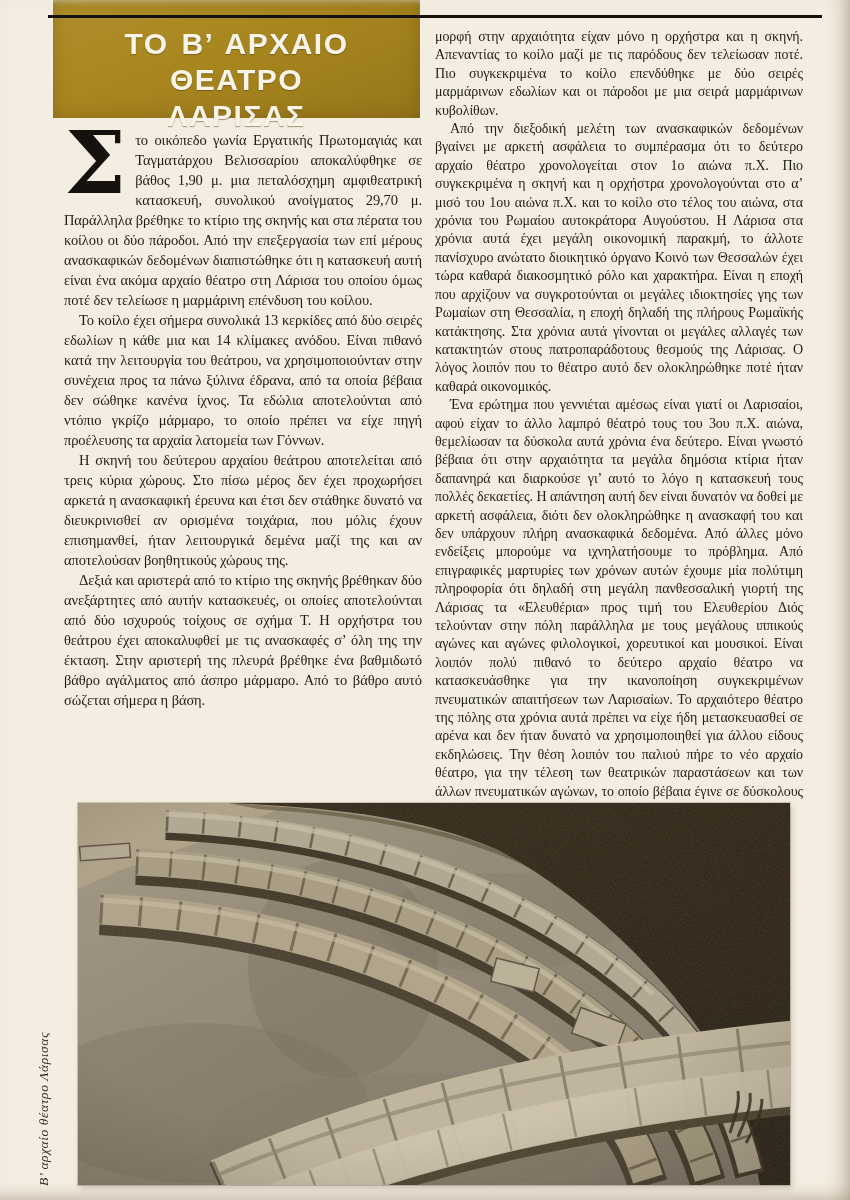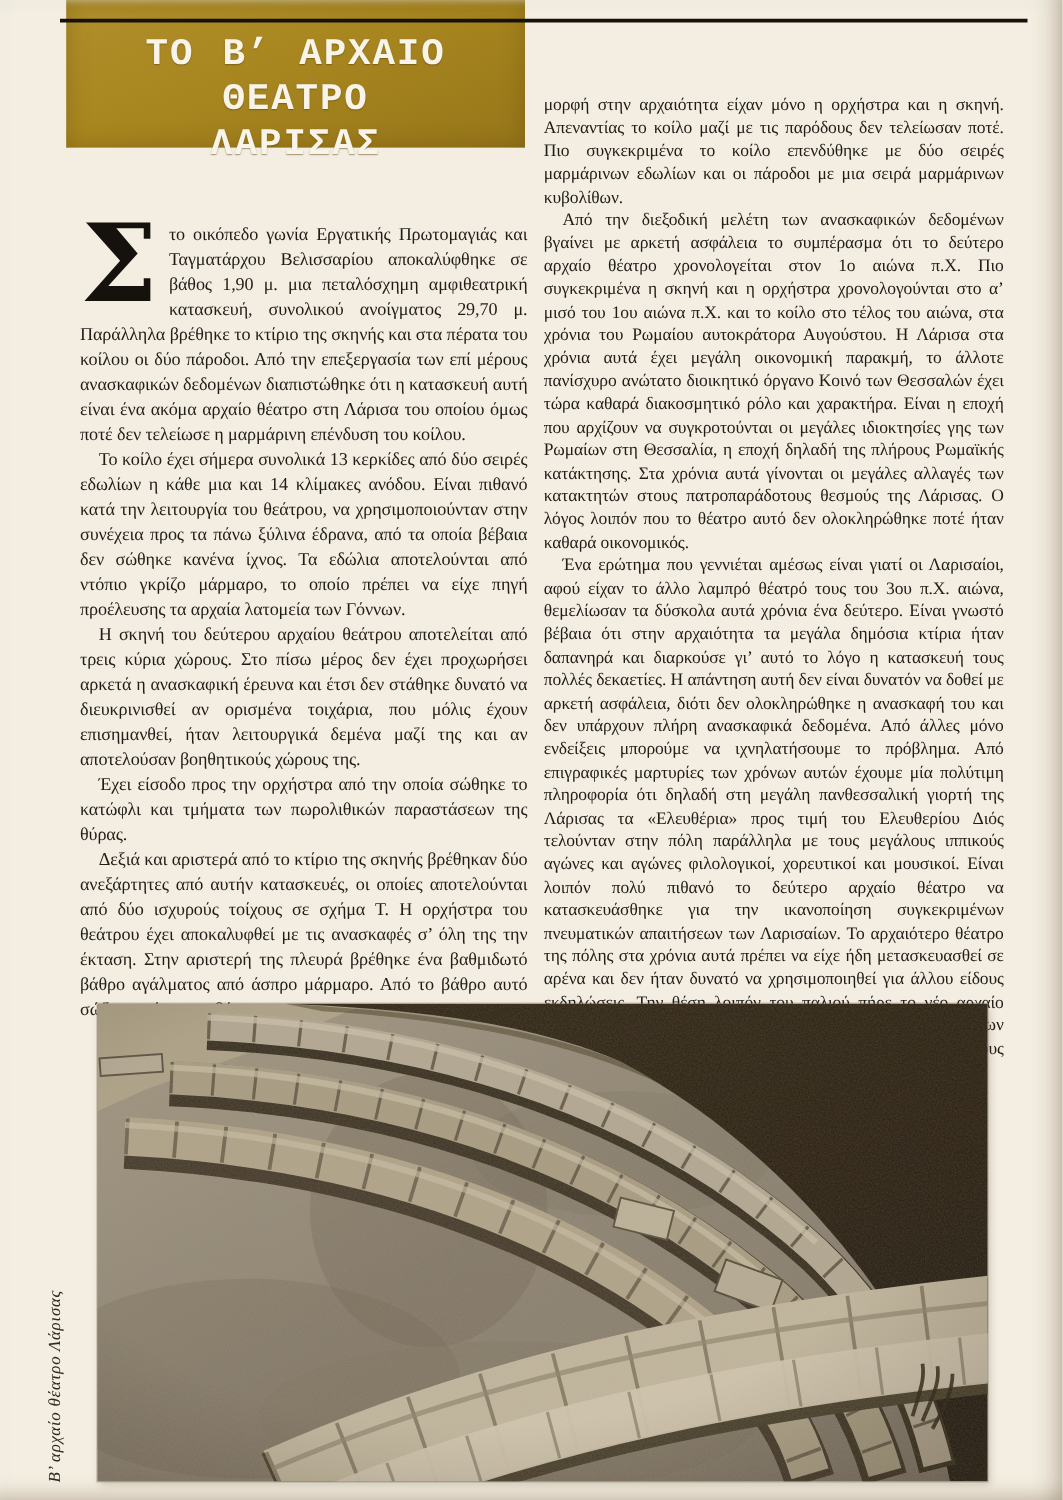--- a/index.html
+++ b/index.html
@@ -26,26 +26,25 @@
     position:absolute;left:53px;top:0;width:367px;height:118px;
     background:linear-gradient(160deg,#b0902c 0%,#a8861f 45%,#96761a 100%);
     z-index:5;
     box-shadow:inset 0 0 18px rgba(90,65,10,.35);
   }
   .title-inner{padding-top:26px;text-align:center;}
   .title-line{
     font-weight:bold;font-size:30px;line-height:36px;color:#f8f4ea;
     letter-spacing:1.5px;word-spacing:3px;
     text-shadow:0 1px 1px rgba(80,60,10,.5);
-    font-family:Liberation Mono, monospace;
+    font-family:Liberation Sans, sans-serif;
   }
   .col{
     position:absolute;text-align:justify;overflow:hidden;
     text-rendering:optimizeLegibility;
-    margin-top:48px;
   }
   .col p{margin:0;text-indent:15px;}
   .col p.no-indent{text-indent:0;}
   .col-left{
     left:64px;top:130px;width:358px;height:666px;
     font-size:14.5px;line-height:20px;letter-spacing:-0.1px;
   }
   .col-right{
     left:435px;top:28px;width:368px;height:775px;
     font-size:14px;line-height:18.4px;letter-spacing:-0.1px;
@@ -81,21 +80,20 @@
   <div class="title-inner">
     <div class="title-line">ΤΟ Β’ ΑΡΧΑΙΟ ΘΕΑΤΡΟ</div>
     <div class="title-line">ΛΑΡΙΣΑΣ</div>
   </div>
 </div>
 
 <div class="col col-left">
   <p class="no-indent"><span class="dropcap">Σ</span><span>το οικόπεδο γωνία Εργατικής Πρωτομαγιάς και Ταγματάρχου Βελισσαρίου αποκαλύφθηκε σε βάθος 1,90 μ. μια πεταλόσχημη αμφιθεατρική κατασκευή, συνολικού ανοίγματος 29,70 μ. Παράλληλα βρέθηκε το κτίριο της σκηνής και στα πέρατα του κοίλου οι δύο πάροδοι. Από την επεξεργασία των επί μέρους ανασκαφικών δεδομένων διαπιστώθηκε ότι η κατασκευή αυτή είναι ένα ακόμα αρχαίο θέατρο στη Λάρισα του οποίου όμως ποτέ δεν τελείωσε η μαρμάρινη επένδυση του κοίλου.</span></p>
   <p>Το κοίλο έχει σήμερα συνολικά 13 κερκίδες από δύο σειρές εδωλίων η κάθε μια και 14 κλίμακες ανόδου. Είναι πιθανό κατά την λειτουργία του θεάτρου, να χρησιμοποιούνταν στην συνέχεια προς τα πάνω ξύλινα έδρανα, από τα οποία βέβαια δεν σώθηκε κανένα ίχνος. Τα εδώλια αποτελούνται από ντόπιο γκρίζο μάρμαρο, το οποίο πρέπει να είχε πηγή προέλευσης τα αρχαία λατομεία των Γόννων.</p>
   <p>Η σκηνή του δεύτερου αρχαίου θεάτρου αποτελείται από τρεις κύρια χώρους. Στο πίσω μέρος δεν έχει προχωρήσει αρκετά η ανασκαφική έρευνα και έτσι δεν στάθηκε δυνατό να διευκρινισθεί αν ορισμένα τοιχάρια, που μόλις έχουν επισημανθεί, ήταν λειτουργικά δεμένα μαζί της και αν αποτελούσαν βοηθητικούς χώρους της.</p>
-  <p>Έχει είσοδο προς την ορχήστρα από την οποία σώθηκε το κατώφλι και τμήματα των πωρολιθικών παραστάσεων της θύρας.</p>
   <p>Δεξιά και αριστερά από το κτίριο της σκηνής βρέθηκαν δύο ανεξάρτητες από αυτήν κατασκευές, οι οποίες αποτελούνται από δύο ισχυρούς τοίχους σε σχήμα Τ. Η ορχήστρα του θεάτρου έχει αποκαλυφθεί με τις ανασκαφές σ’ όλη της την έκταση. Στην αριστερή της πλευρά βρέθηκε ένα βαθμιδωτό βάθρο αγάλματος από άσπρο μάρμαρο. Από το βάθρο αυτό σώζεται σήμερα η βάση.</p>
 
 </div>
 
 <div class="col col-right">
   <p class="no-indent">μορφή στην αρχαιότητα είχαν μόνο η ορχήστρα και η σκηνή. Απεναντίας το κοίλο μαζί με τις παρόδους δεν τελείωσαν ποτέ. Πιο συγκεκριμένα το κοίλο επενδύθηκε με δύο σειρές μαρμάρινων εδωλίων και οι πάροδοι με μια σειρά μαρμάρινων κυβολίθων.</p>
   <p>Από την διεξοδική μελέτη των ανασκαφικών δεδομένων βγαίνει με αρκετή ασφάλεια το συμπέρασμα ότι το δεύτερο αρχαίο θέατρο χρονολογείται στον 1ο αιώνα π.Χ. Πιο συγκεκριμένα η σκηνή και η ορχήστρα χρονολογούνται στο α’ μισό του 1ου αιώνα π.Χ. και το κοίλο στο τέλος του αιώνα, στα χρόνια του Ρωμαίου αυτοκράτορα Αυγούστου. Η Λάρισα στα χρόνια αυτά έχει μεγάλη οικονομική παρακμή, το άλλοτε πανίσχυρο ανώτατο διοικητικό όργανο Κοινό των Θεσσαλών έχει τώρα καθαρά διακοσμητικό ρόλο και χαρακτήρα. Είναι η εποχή που αρχίζουν να συγκροτούνται οι μεγάλες ιδιοκτησίες γης των Ρωμαίων στη Θεσσαλία, η εποχή δηλαδή της πλήρους Ρωμαϊκής κατάκτησης. Στα χρόνια αυτά γίνονται οι μεγάλες αλλαγές των κατακτητών στους πατροπαράδοτους θεσμούς της Λάρισας. Ο λόγος λοιπόν που το θέατρο αυτό δεν ολοκληρώθηκε ποτέ ήταν καθαρά οικονομικός.</p>
   <p>Ένα ερώτημα που γεννιέται αμέσως είναι γιατί οι Λαρισαίοι, αφού είχαν το άλλο λαμπρό θέατρό τους του 3ου π.Χ. αιώνα, θεμελίωσαν τα δύσκολα αυτά χρόνια ένα δεύτερο. Είναι γνωστό βέβαια ότι στην αρχαιότητα τα μεγάλα δημόσια κτίρια ήταν δαπανηρά και διαρκούσε γι’ αυτό το λόγο η κατασκευή τους πολλές δεκαετίες. Η απάντηση αυτή δεν είναι δυνατόν να δοθεί με αρκετή ασφάλεια, διότι δεν ολοκληρώθηκε η ανασκαφή του και δεν υπάρχουν πλήρη ανασκαφικά δεδομένα. Από άλλες μόνο ενδείξεις μπορούμε να ιχνηλατήσουμε το πρόβλημα. Από επιγραφικές μαρτυρίες των χρόνων αυτών έχουμε μία πολύτιμη πληροφορία ότι δηλαδή στη μεγάλη πανθεσσαλική γιορτή της Λάρισας τα «Ελευθέρια» προς τιμή του Ελευθερίου Διός τελούνταν στην πόλη παράλληλα με τους μεγάλους ιππικούς αγώνες και αγώνες φιλολογικοί, χορευτικοί και μουσικοί. Είναι λοιπόν πολύ πιθανό το δεύτερο αρχαίο θέατρο να κατασκευάσθηκε για την ικανοποίηση συγκεκριμένων πνευματικών απαιτήσεων των Λαρισαίων. Το αρχαιότερο θέατρο της πόλης στα χρόνια αυτά πρέπει να είχε ήδη μετασκευασθεί σε αρένα και δεν ήταν δυνατό να χρησιμοποιηθεί για άλλου είδους εκδηλώσεις. Την θέση λοιπόν του παλιού πήρε το νέο αρχαίο θέατρο, για την τέλεση των θεατρικών παραστάσεων και των άλλων πνευματικών αγώνων, το οποίο βέβαια έγινε σε δύσκολους καιρούς με ελάχιστα οικονομικά μέσα.</p>
 </div>
 

